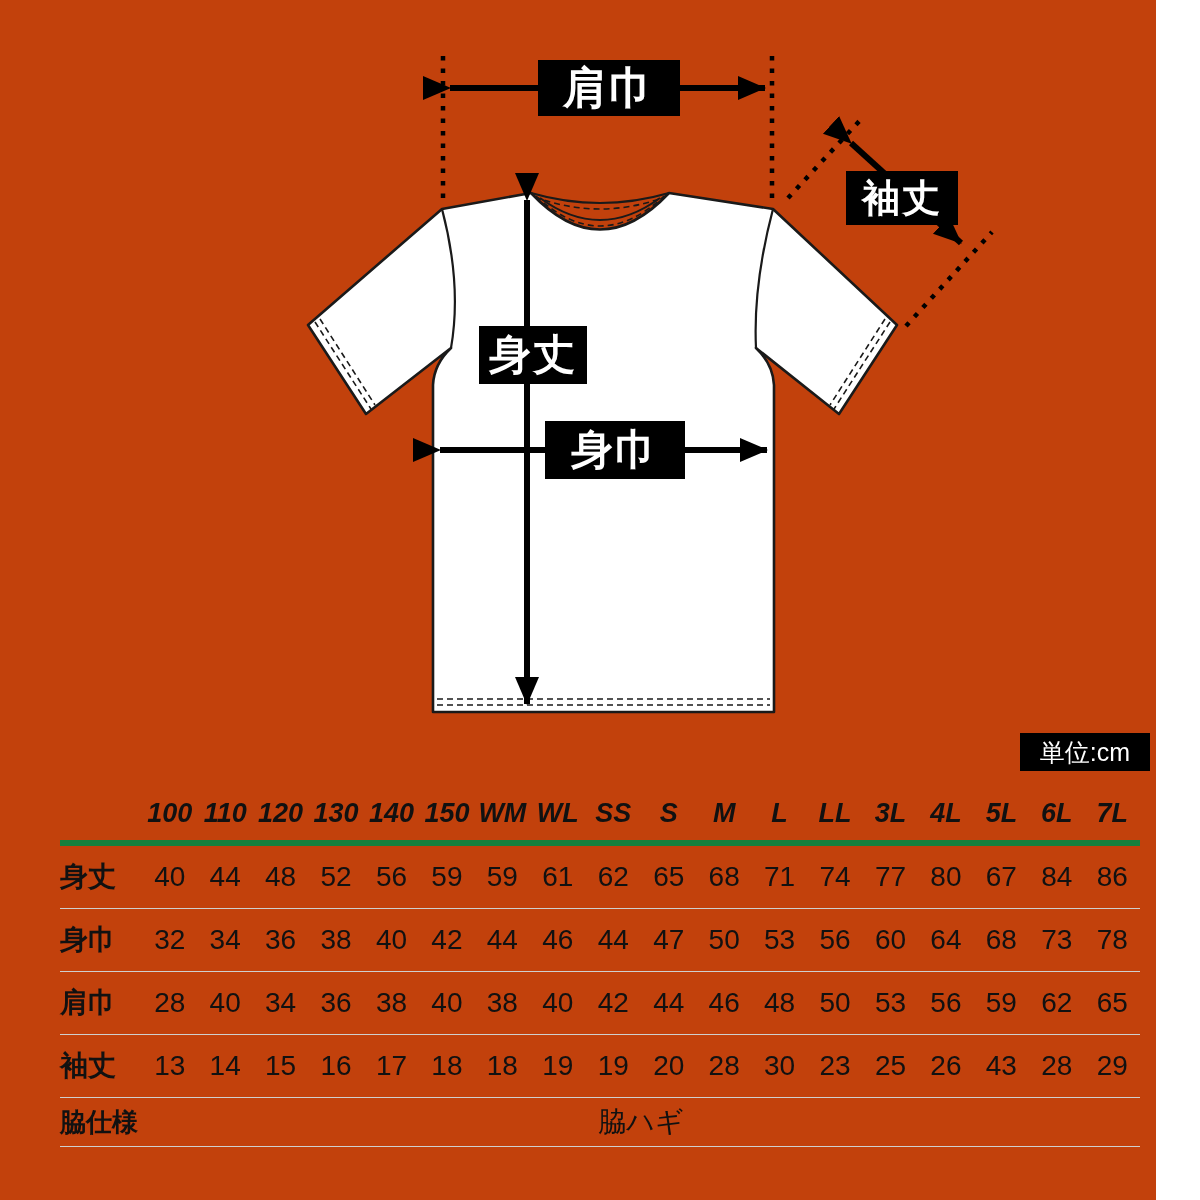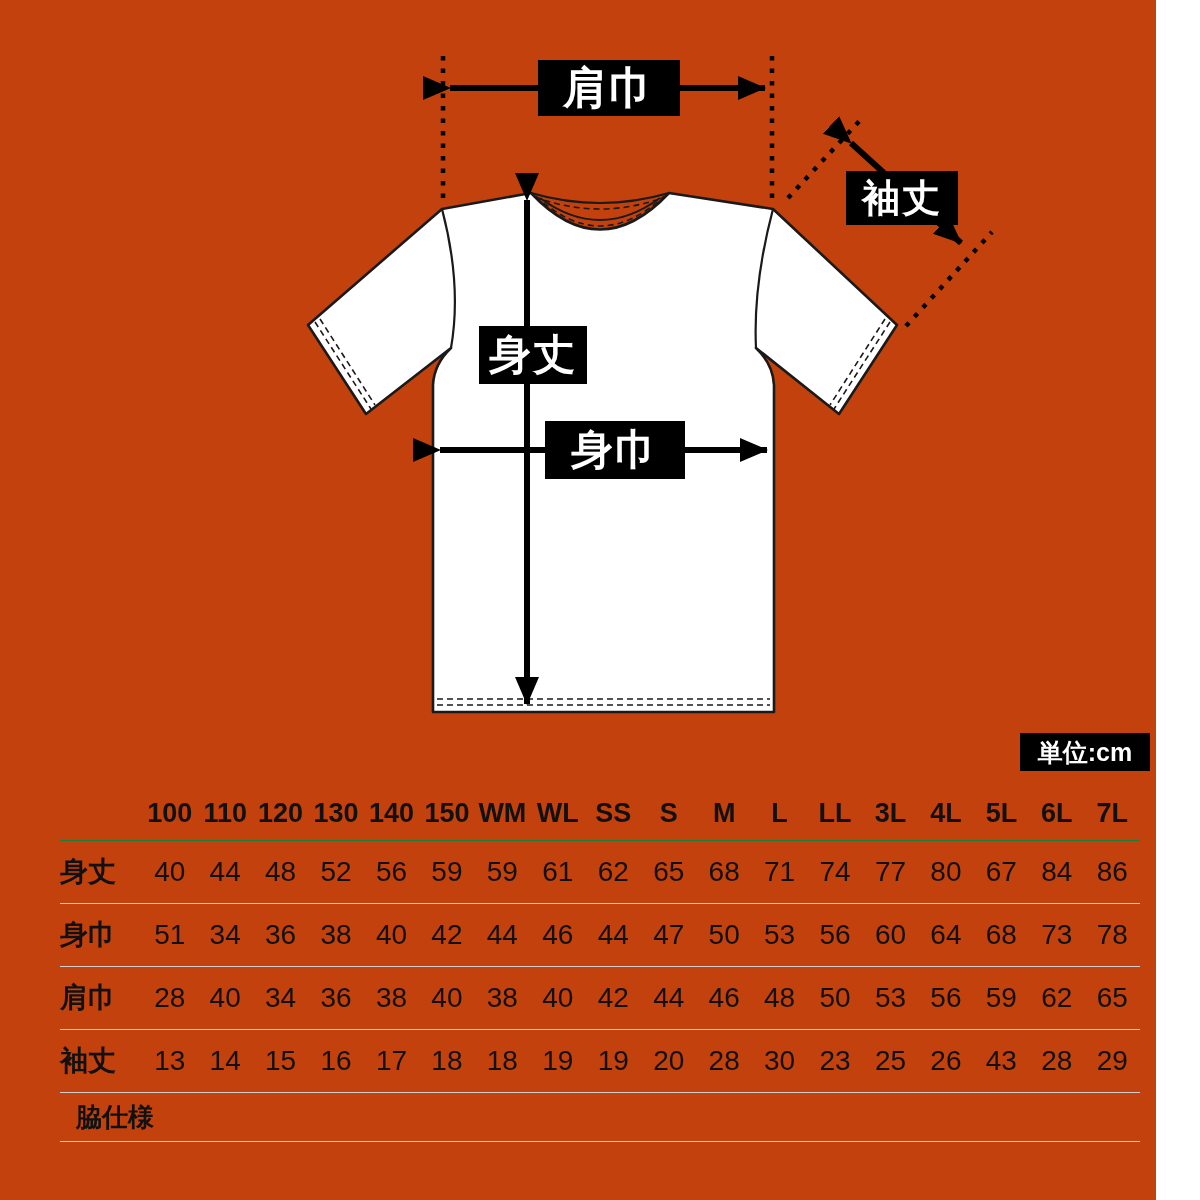--- a/index.html
+++ b/index.html
@@ -1,27 +1,27 @@
 <!DOCTYPE html>
 <html><head>
 <meta charset="utf-8">
 <style>
   html,body{margin:0;padding:0;background:#fff;}
   .stage{position:relative;width:1156px;height:1200px;background:#c2410c;overflow:hidden;
          font-family:"Liberation Sans","DejaVu Sans",sans-serif;color:#111;}
   .diagram-svg{position:absolute;left:0;top:0;}
   .label-box{position:absolute;background:#000;color:#fff;font-weight:bold;
              display:flex;align-items:center;justify-content:center;letter-spacing:2px;}
-  .unit-badge{position:absolute;background:#000;color:#fff;font-weight:bold;
+  .unit-badge{position:absolute;background:#000;color:#fff;font-weight:normal;
               display:flex;align-items:center;justify-content:center;}
   
   .size-table{position:absolute;left:60px;top:786px;width:1080px;}
   .trow{display:grid;grid-template-columns:82px repeat(18,1fr);align-items:center;
         height:62px;border-bottom:1px solid #cfcfcf;}
-  .trow.header{height:54px;border-bottom:1px solid #15803d;}
+  .trow.header{height:54px;border-bottom:6px solid #15803d;font-style:italic;}
   .trow.footer{height:48px;}
   .cell{text-align:center;white-space:nowrap;}
   .cell.head{font-weight:bold;font-size:27px;}
   .cell.rowlabel{font-weight:bold;font-size:28px;text-align:left;}
   .cell.val{font-size:28px;font-weight:400;}
   .cell.spanval{grid-column:2 / -1;font-size:28px;font-weight:400;text-align:center;}
 </style>
 </head>
 <body>
 
@@ -125,21 +125,21 @@
           <div class="cell val">71</div>
           <div class="cell val">74</div>
           <div class="cell val">77</div>
           <div class="cell val">80</div>
           <div class="cell val">67</div>
           <div class="cell val">84</div>
           <div class="cell val">86</div>
         </div>
         <div class="trow">
           <div class="cell rowlabel">身巾</div>
-          <div class="cell val">51</div>
+          <div class="cell val">32</div>
           <div class="cell val">34</div>
           <div class="cell val">36</div>
           <div class="cell val">38</div>
           <div class="cell val">40</div>
           <div class="cell val">42</div>
           <div class="cell val">44</div>
           <div class="cell val">46</div>
           <div class="cell val">44</div>
           <div class="cell val">47</div>
           <div class="cell val">50</div>
@@ -188,17 +188,18 @@
           <div class="cell val">30</div>
           <div class="cell val">23</div>
           <div class="cell val">25</div>
           <div class="cell val">26</div>
           <div class="cell val">43</div>
           <div class="cell val">28</div>
           <div class="cell val">29</div>
         </div>
       </div>
     <div class="trow footer">
-      <div class="cell rowlabel" style="font-size:26px;margin-left:16px;">脇仕様</div>
+      <div class="cell rowlabel" style="font-size:26px;">脇仕様</div>
+      <div class="cell spanval">脇ハギ</div>
     </div>
   </div>
 
 </div>
 
 </body></html>

